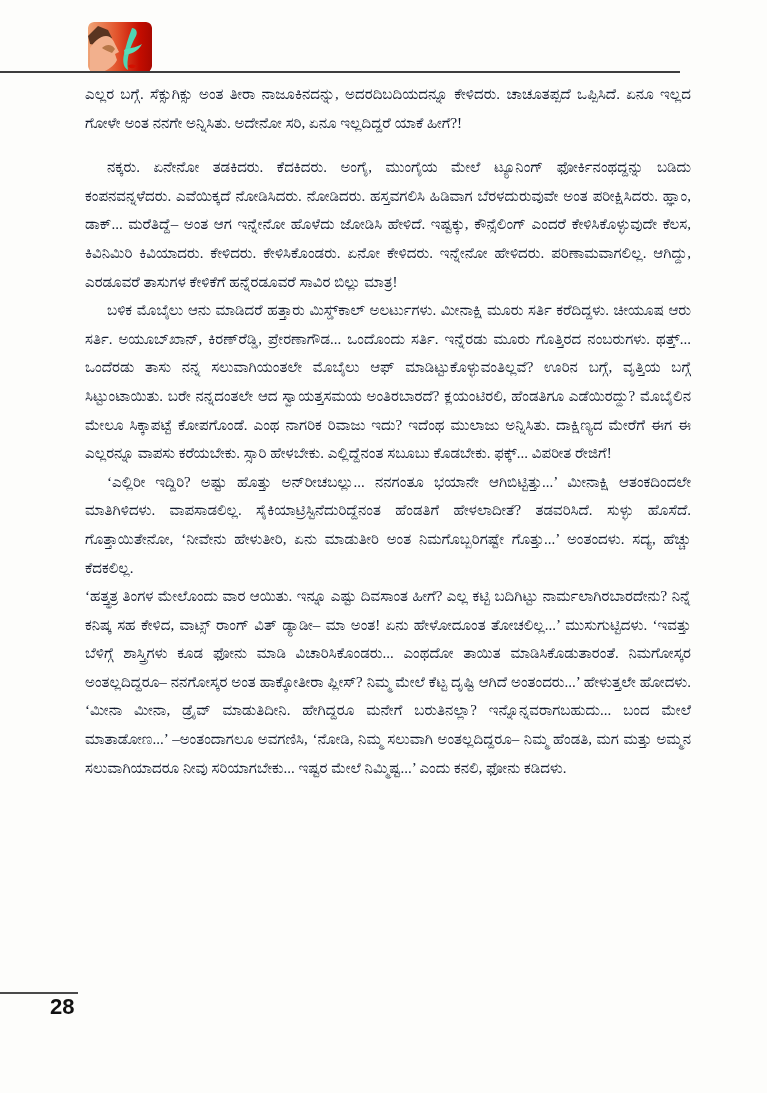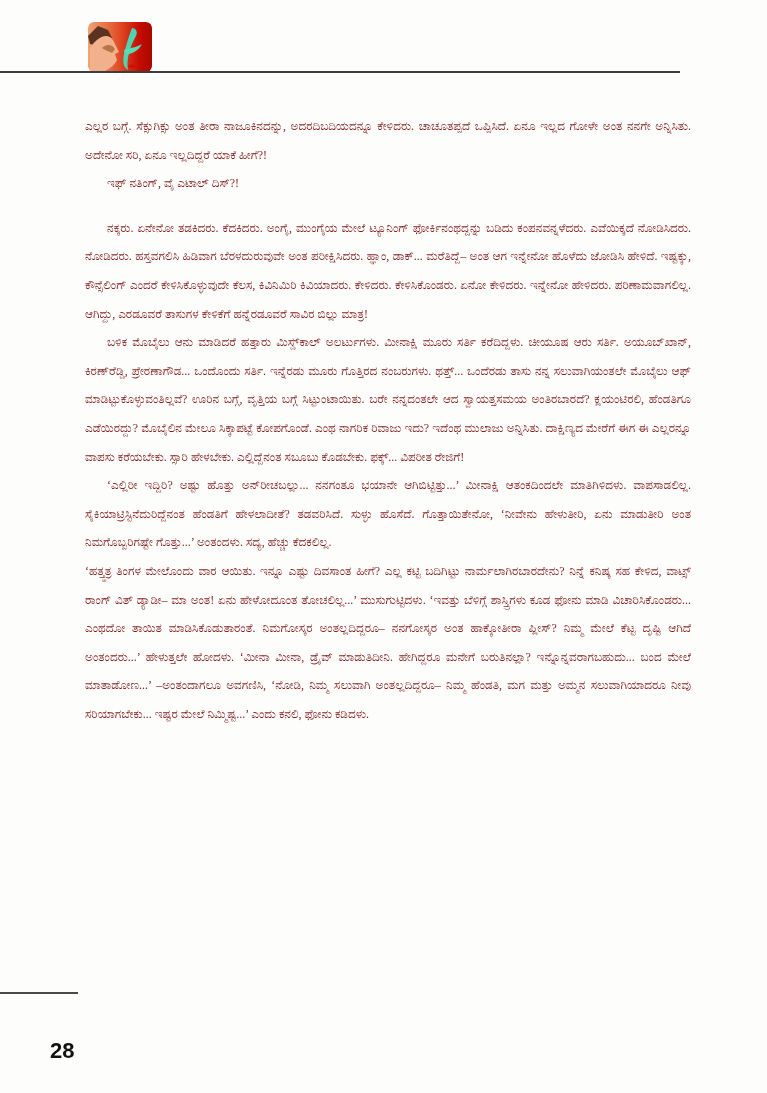--- a/index.html
+++ b/index.html
@@ -31,25 +31,24 @@
     top: 71px;
     width: 680px;
     height: 2px;
     background: #3d3d3d;
   }
   .body-text {
     position: absolute;
     left: 85px;
     top: 80px;
     width: 606px;
-    font-size: 12px;
+    font-size: 15px;
     line-height: 28.6px;
-    color: #7f1d1d;
+    color: #0f172a;
     text-align: justify;
-    margin-top: 32px;
   }
   .body-text p {
     margin: 0;
     padding: 0;
   }
   .body-text p.indent { text-indent: 22px; }
   .body-text p.gap-before { margin-top: 16px; }
   .footer-rule {
     position: absolute;
     left: 0;
@@ -59,21 +58,20 @@
     background: #4a4a4a;
   }
   .page-number {
     position: absolute;
     left: 50px;
     top: 994px;
     font-family: "Liberation Sans", "DejaVu Sans", sans-serif;
     font-weight: bold;
     font-size: 22px;
     color: #111;
-    margin-top: 44px;
   }
 </style>
 </head>
 <body>
 
 <div class="page">
 
   <div class="logo">
     <svg width="64" height="50" viewBox="0 0 64 50" xmlns="http://www.w3.org/2000/svg">
       <defs>
@@ -91,21 +89,20 @@
       <path d="M44,6 C40,16 38,24 36,32 C34,40 36,46 40,48 C38,38 42,24 48,14 C50,10 48,6 44,6 Z" fill="#4fd4b2"></path>
       <path d="M36,28 C40,26 48,26 54,22 C50,30 42,32 37,33 Z" fill="#57dcb8"></path>
       <path d="M40,44 C42,42 46,42 48,44 C46,47 42,47 40,44 Z" fill="#d41000"></path>
     </svg>
   </div>
 
   <div class="header-rule"></div>
 
   <div class="body-text">
     <p>ಎಲ್ಲರ ಬಗ್ಗೆ. ಸೆಕ್ಸುಗಿಕ್ಸು ಅಂತ ತೀರಾ ನಾಜೂಕಿನದನ್ನು, ಅದರದಿಬದಿಯದನ್ನೂ ಕೇಳಿದರು. ಚಾಚೂತಪ್ಪದೆ ಒಪ್ಪಿಸಿದೆ. ಏನೂ ಇಲ್ಲದ ಗೋಳೇ ಅಂತ ನನಗೇ ಅನ್ನಿಸಿತು. ಅದೇನೋ ಸರಿ, ಏನೂ ಇಲ್ಲದಿದ್ದರೆ ಯಾಕೆ ಹೀಗೆ?!</p>
-    <p class="indent">ಇಫ್ ನತಿಂಗ್, ವೈ ಎಟಾಲ್ ದಿಸ್?!</p>
     <p class="indent gap-before">ನಕ್ಕರು. ಏನೇನೋ ತಡಕಿದರು. ಕೆದಕಿದರು. ಅಂಗೈ, ಮುಂಗೈಯ ಮೇಲೆ ಟ್ಯೂನಿಂಗ್ ಫೋರ್ಕಿನಂಥದ್ದನ್ನು ಬಡಿದು ಕಂಪನವನ್ನಳೆದರು. ಎವೆಯಿಕ್ಕದೆ ನೋಡಿಸಿದರು. ನೋಡಿದರು. ಹಸ್ತವಗಲಿಸಿ ಹಿಡಿವಾಗ ಬೆರಳದುರುವುವೇ ಅಂತ ಪರೀಕ್ಷಿಸಿದರು. ಹ್ಞಾಂ, ಡಾಕ್... ಮರೆತಿದ್ದೆ– ಅಂತ ಆಗ ಇನ್ನೇನೋ ಹೊಳೆದು ಜೋಡಿಸಿ ಹೇಳಿದೆ. ಇಷ್ಟಕ್ಕು, ಕೌನ್ಸೆಲಿಂಗ್ ಎಂದರೆ ಕೇಳಿಸಿಕೊಳ್ಳುವುದೇ ಕೆಲಸ, ಕಿವಿನಿಮಿರಿ ಕಿವಿಯಾದರು. ಕೇಳಿದರು. ಕೇಳಿಸಿಕೊಂಡರು. ಏನೋ ಕೇಳಿದರು. ಇನ್ನೇನೋ ಹೇಳಿದರು. ಪರಿಣಾಮವಾಗಲಿಲ್ಲ. ಆಗಿದ್ದು, ಎರಡೂವರೆ ತಾಸುಗಳ ಕೇಳಿಕೆಗೆ ಹನ್ನೆರಡೂವರೆ ಸಾವಿರ ಬಿಲ್ಲು ಮಾತ್ರ!</p>
     <p class="indent">ಬಳಿಕ ಮೊಬೈಲು ಆನು ಮಾಡಿದರೆ ಹತ್ತಾರು ಮಿಸ್ಡ್‌ಕಾಲ್ ಅಲರ್ಟುಗಳು. ಮೀನಾಕ್ಷಿ ಮೂರು ಸರ್ತಿ ಕರೆದಿದ್ದಳು. ಚೀಯೂಷ ಆರು ಸರ್ತಿ. ಅಯೂಬ್‌ಖಾನ್, ಕಿರಣ್‌ರೆಡ್ಡಿ, ಪ್ರೇರಣಾಗೌಡ... ಒಂದೊಂದು ಸರ್ತಿ. ಇನ್ನೆರಡು ಮೂರು ಗೊತ್ತಿರದ ನಂಬರುಗಳು. ಥತ್ತ್... ಒಂದೆರಡು ತಾಸು ನನ್ನ ಸಲುವಾಗಿಯಂತಲೇ ಮೊಬೈಲು ಆಫ್ ಮಾಡಿಟ್ಟುಕೊಳ್ಳುವಂತಿಲ್ಲವೆ? ಊರಿನ ಬಗ್ಗೆ, ವೃತ್ತಿಯ ಬಗ್ಗೆ ಸಿಟ್ಟುಂಟಾಯಿತು. ಬರೇ ನನ್ನದಂತಲೇ ಆದ ಸ್ವಾಯತ್ತಸಮಯ ಅಂತಿರಬಾರದೆ? ಕ್ಲಯಂಟಿರಲಿ, ಹೆಂಡತಿಗೂ ಎಡೆಯಿರದ್ದು? ಮೊಬೈಲಿನ ಮೇಲೂ ಸಿಕ್ಕಾಪಟ್ಟೆ ಕೋಪಗೊಂಡೆ. ಎಂಥ ನಾಗರಿಕ ರಿವಾಜು ಇದು? ಇದೆಂಥ ಮುಲಾಜು ಅನ್ನಿಸಿತು. ದಾಕ್ಷಿಣ್ಯದ ಮೇರೆಗೆ ಈಗ ಈ ಎಲ್ಲರನ್ನೂ ವಾಪಸು ಕರೆಯಬೇಕು. ಸ್ಸಾರಿ ಹೇಳಬೇಕು. ಎಲ್ಲಿದ್ದೆನಂತ ಸಬೂಬು ಕೊಡಬೇಕು. ಫಕ್ಕ್... ವಿಪರೀತ ರೇಜಿಗೆ!</p>
     <p class="indent">‘ಎಲ್ಲಿರೀ ಇದ್ದಿರಿ? ಅಷ್ಟು ಹೊತ್ತು ಅನ್‌ರೀಚಬಲ್ಲು... ನನಗಂತೂ ಭಯಾನೇ ಆಗಿಬಿಟ್ಟಿತ್ತು...’ ಮೀನಾಕ್ಷಿ ಆತಂಕದಿಂದಲೇ ಮಾತಿಗಿಳಿದಳು. ವಾಪಸಾಡಲಿಲ್ಲ. ಸೈಕಿಯಾಟ್ರಿಸ್ಟಿನೆದುರಿದ್ದೆನಂತ ಹೆಂಡತಿಗೆ ಹೇಳಲಾದೀತೆ? ತಡವರಿಸಿದೆ. ಸುಳ್ಳು ಹೊಸೆದೆ. ಗೊತ್ತಾಯಿತೇನೋ, ‘ನೀವೇನು ಹೇಳುತೀರಿ, ಏನು ಮಾಡುತೀರಿ ಅಂತ ನಿಮಗೊಬ್ಬರಿಗಷ್ಟೇ ಗೊತ್ತು...’ ಅಂತಂದಳು. ಸದ್ಯ, ಹೆಚ್ಚು ಕೆದಕಲಿಲ್ಲ.</p>
     <p>‘ಹತ್ತ್ಹತ್ರ ತಿಂಗಳ ಮೇಲೊಂದು ವಾರ ಆಯಿತು. ಇನ್ನೂ ಎಷ್ಟು ದಿವಸಾಂತ ಹೀಗೆ? ಎಲ್ಲ ಕಟ್ಟಿ ಬದಿಗಿಟ್ಟು ನಾರ್ಮಲಾಗಿರಬಾರದೇನು? ನಿನ್ನೆ ಕನಿಷ್ಕ ಸಹ ಕೇಳಿದ, ವಾಟ್ಸ್ ರಾಂಗ್ ವಿತ್ ಡ್ಯಾಡೀ– ಮಾ ಅಂತ! ಏನು ಹೇಳೋದೂಂತ ತೋಚಲಿಲ್ಲ...’ ಮುಸುಗುಟ್ಟಿದಳು. ‘ಇವತ್ತು ಬೆಳಿಗ್ಗೆ ಶಾಸ್ತ್ರಿಗಳು ಕೂಡ ಫೋನು ಮಾಡಿ ವಿಚಾರಿಸಿಕೊಂಡರು... ಎಂಥದೋ ತಾಯಿತ ಮಾಡಿಸಿಕೊಡುತಾರಂತೆ. ನಿಮಗೋಸ್ಕರ ಅಂತಲ್ಲದಿದ್ದರೂ– ನನಗೋಸ್ಕರ ಅಂತ ಹಾಕ್ಕೋತೀರಾ ಪ್ಲೀಸ್? ನಿಮ್ಮ ಮೇಲೆ ಕೆಟ್ಟ ದೃಷ್ಟಿ ಆಗಿದೆ ಅಂತಂದರು...’ ಹೇಳುತ್ತಲೇ ಹೋದಳು. ‘ಮೀನಾ ಮೀನಾ, ಡ್ರೈವ್ ಮಾಡುತಿದೀನಿ. ಹೇಗಿದ್ದರೂ ಮನೇಗೆ ಬರುತಿನಲ್ಲಾ? ಇನ್ನೊನ್ನವರಾಗಬಹುದು... ಬಂದ ಮೇಲೆ ಮಾತಾಡೋಣ...’ –ಅಂತಂದಾಗಲೂ ಅವಗಣಿಸಿ, ‘ನೋಡಿ, ನಿಮ್ಮ ಸಲುವಾಗಿ ಅಂತಲ್ಲದಿದ್ದರೂ– ನಿಮ್ಮ ಹೆಂಡತಿ, ಮಗ ಮತ್ತು ಅಮ್ಮನ ಸಲುವಾಗಿಯಾದರೂ ನೀವು ಸರಿಯಾಗಬೇಕು... ಇಷ್ಟರ ಮೇಲೆ ನಿಮ್ಮಿಷ್ಟ...’ ಎಂದು ಕನಲಿ, ಫೋನು ಕಡಿದಳು.</p>
   </div>
 
   <div class="footer-rule"></div>
   <div class="page-number">28</div>
 
 </div>

